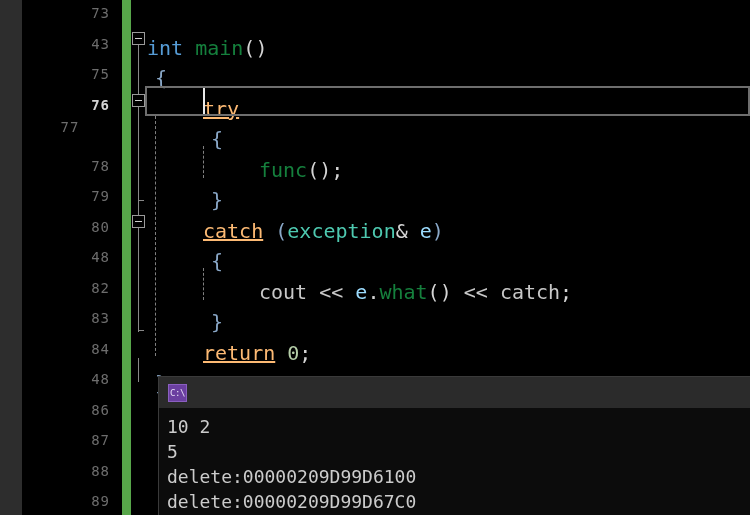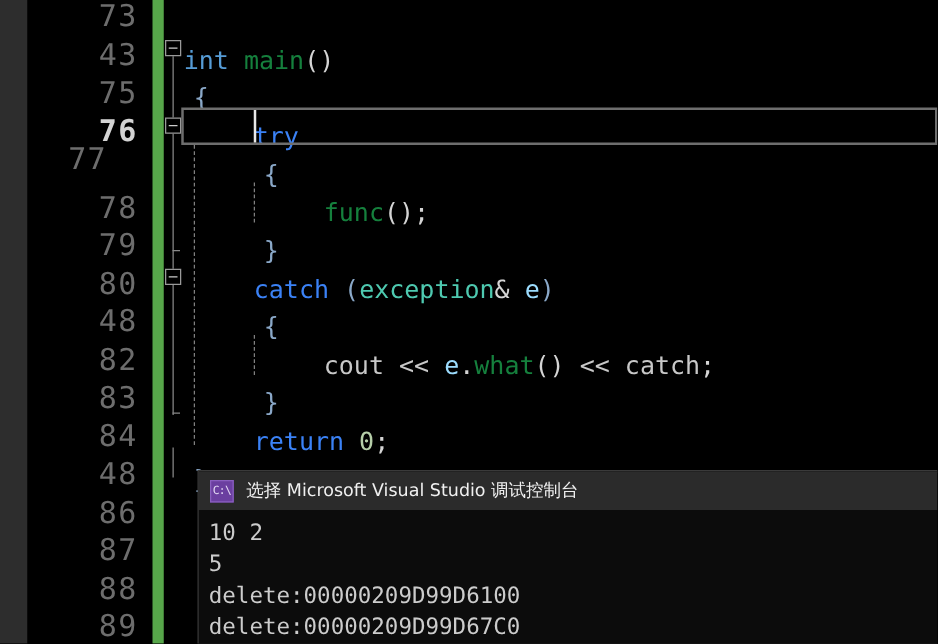--- a/index.html
+++ b/index.html
@@ -30,21 +30,21 @@
     position: absolute;
     left: 22px; top: 0;
     width: 100px; height: 515px;
     background: #000000;
   }
   .lineno {
     position: absolute;
     right: 12px;
     width: 80px;
     text-align: right;
-    font-size: 24px;
+    font-size: 14px;
     line-height: 22px;
     color: #6d6d6d;
     letter-spacing: 1px;
   }
   .lineno.current {
     color: #d4d4d4;
     font-weight: bold;
   }
 
   
@@ -134,21 +134,21 @@
     position: absolute;
     left: 203px;
     top: 88px;
     width: 2px;
     height: 26px;
     background: #e8e8e8;
   }
 
   
   .tok-kw      { color: #569cd6; }   
-  .tok-ctrl    { color: #3b82f6; }   
+  .tok-ctrl    { color: #fdba74; text-decoration: underline; }   
   .tok-fn      { color: #15803d; }   
   .tok-type    { color: #4ec9b0; }   
   .tok-var     { color: #9cdcfe; }   
   .tok-num     { color: #b5cea8; }   
   .tok-punct   { color: #d4d4d4; }
   .tok-brace   { color: #8aa8c8; }
   .tok-stream  { color: #c8c8c8; }   
 
   
   .console-win {
@@ -271,21 +271,20 @@
       <div class="code-line" style="top: 341.5px; padding-left: 56px;"><span class="tok-ctrl">return</span><span class="tok-punct"> </span><span class="tok-num">0</span><span class="tok-punct">;</span></div>
       <div class="code-line" style="top: 372px; padding-left: 8px;"><span class="tok-brace">}</span></div>
     </div>
 
   <div class="current-line-box"></div>
   <div class="caret"></div>
 
   <div class="console-win">
     <div class="console-titlebar">
       <div class="console-icon">C:\</div>
-      <div class="console-title">选择 Microsoft Visual Studio 调试控制台</div>
     </div>
     <div class="console-body" id="console-body">
         <div class="console-line">10 2</div>
         <div class="console-line">5</div>
         <div class="console-line">delete:00000209D99D6100</div>
         <div class="console-line">delete:00000209D99D67C0</div>
       </div>
   </div>
 
 </div>

